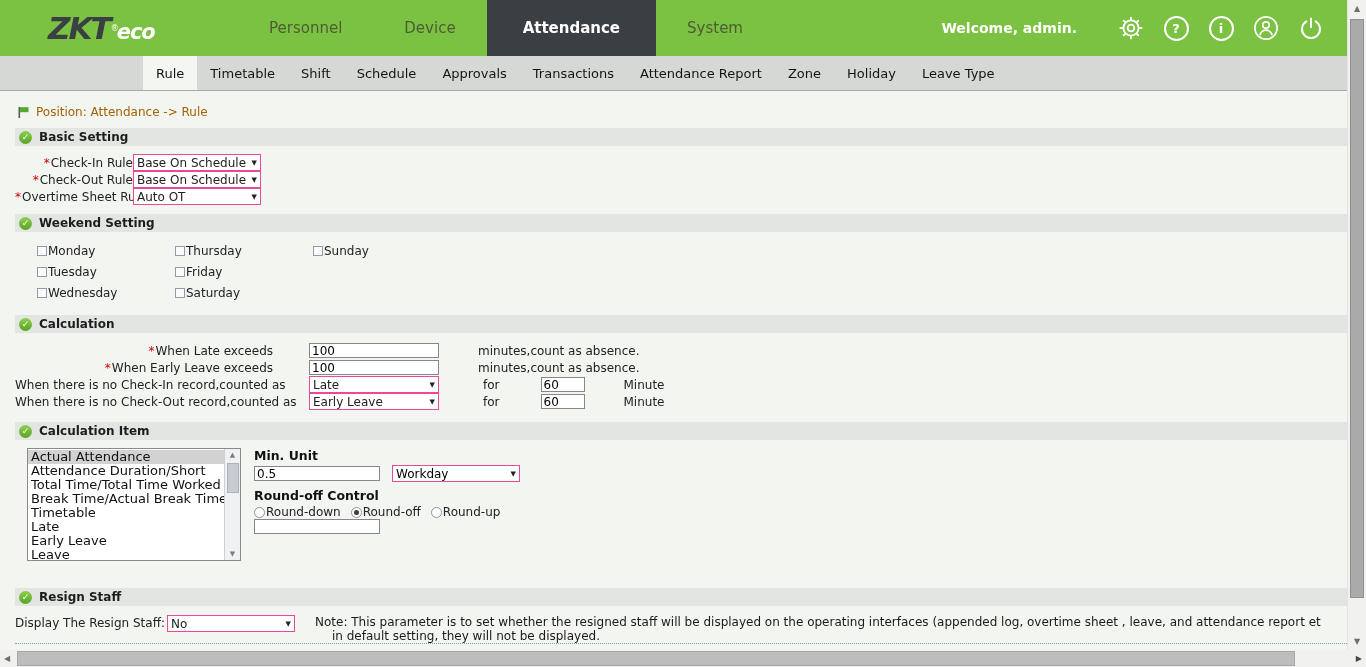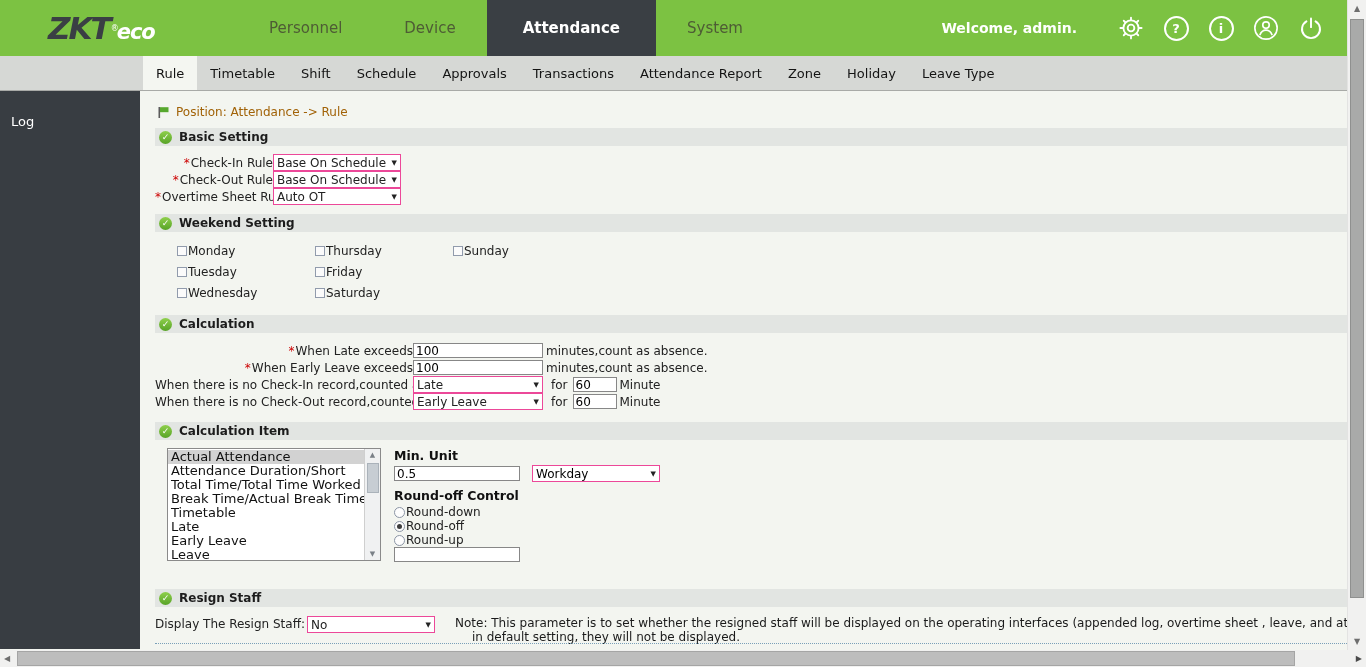--- a/index.html
+++ b/index.html
@@ -45,41 +45,41 @@
   .basic-rows { padding:8px 0 9px 0; }
   .basic-rows .form-label { width:118px; text-align:right; white-space:nowrap; }
 
   .week-grid { display:flex; padding:8px 0 12px 22px; }
   .week-col { width:138px; }
   .day-row { display:flex; align-items:center; height:21px; cursor:pointer; }
   .checkbox { width:10px; height:10px; border:1px solid #919bac; background:#fbfbfb; display:inline-block; flex:0 0 10px; }
   .day-label { margin-left:1px; color:#222; }
 
   .calc-rows { padding:9px 0 12px 0; }
-  .calc-rows .form-row { margin-bottom:0; }
+  .calc-rows .form-row { margin-bottom:0;gap:36px; }
   .calc-label { width:258px; text-align:right; white-space:nowrap; }
   .calc-suffix { margin-left:3px; white-space:nowrap; }
   .for-txt { margin:0 5px 0 8px; }
   .txt-small { width:44px; }
 
   .ci-wrap { display:flex; padding:8px 0 12px 12px; }
   .listbox { width:214px; height:113px; border:1px solid #8a8a8a; background:#fff; display:flex; }
   .lb-items { flex:1; overflow:hidden; padding-top:1px; }
   .lb-item { height:14px; line-height:14px; padding-left:3px; white-space:nowrap; font-size:13px; color:#111; cursor:pointer; }
   .lb-item.selected { background:#d2d2d2; }
   .lb-scroll { width:16px; background:#f0f1f2; border-left:1px solid #cfcfcf; display:flex; flex-direction:column; align-items:center; }
   .lb-arrow { font-size:7px; color:#7a8087; height:12px; line-height:12px; cursor:pointer; }
   .lb-thumb { width:12px; height:30px; background:#c7cdd3; border:1px solid #aab2ba; margin-top:2px; cursor:pointer; }
   .lb-spacer { flex:1; }
 
   .ci-right { margin-left:13px; }
   .bold-label { font-weight:bold; font-size:12.5px; color:#111; margin-bottom:2px; }
   .min-unit-row { display:flex; gap:12px; align-items:center; }
   .mt5 { margin-top:6px; }
-  .radio-row { display:flex; align-items:flex-start; margin-top:1px;flex-direction:column; }
+  .radio-row { display:flex; align-items:flex-end; margin-top:1px; }
   .radio-opt { display:flex; align-items:center; margin-right:10px; cursor:pointer; color:#222; }
   .radio { width:11px; height:11px; border:1px solid #8b95a5; border-radius:50%; background:#fdfdfd; position:relative; margin-right:1px; flex:0 0 11px; }
   .radio.checked::after { content:""; position:absolute; left:2px; top:2px; width:5px; height:5px; border-radius:50%; background:#3c3c3c; }
 
   .resign-sec { margin-top:15px; }
   .resign-row { display:flex; align-items:flex-start; padding-top:9px; color:#222; }
   .resign-label { line-height:17px; white-space:nowrap; }
   .note { margin-left:20px; flex:1; overflow:hidden; color:#1a1a1a; }
   .note-line1 { white-space:nowrap; }
   .note-line2 { padding-left:17px; }
@@ -163,23 +163,20 @@
   <div class="subnav-tab"><span>Schedule</span></div>
   <div class="subnav-tab"><span>Approvals</span></div>
   <div class="subnav-tab"><span>Transactions</span></div>
   <div class="subnav-tab"><span>Attendance Report</span></div>
   <div class="subnav-tab"><span>Zone</span></div>
   <div class="subnav-tab"><span>Holiday</span></div>
   <div class="subnav-tab"><span>Leave Type</span></div>
 </div>
 
 <div class="page-body">
-  <div class="sidebar">
-    <div class="sidebar-item"><span>Log</span></div>
-  </div>
 
   <div class="main">
 
     <div class="position-line">
       <svg width="13" height="13" viewBox="0 0 13 13">
           <rect x="1.5" y="1" width="1.6" height="11" fill="#5b5b5b"></rect>
           <path d="M3 1.2 L11.5 1.2 L11.5 6.2 L3 6.2 Z" fill="#57a82e"></path>
         </svg>
       <span>Position: Attendance -&gt; Rule</span>
     </div>

